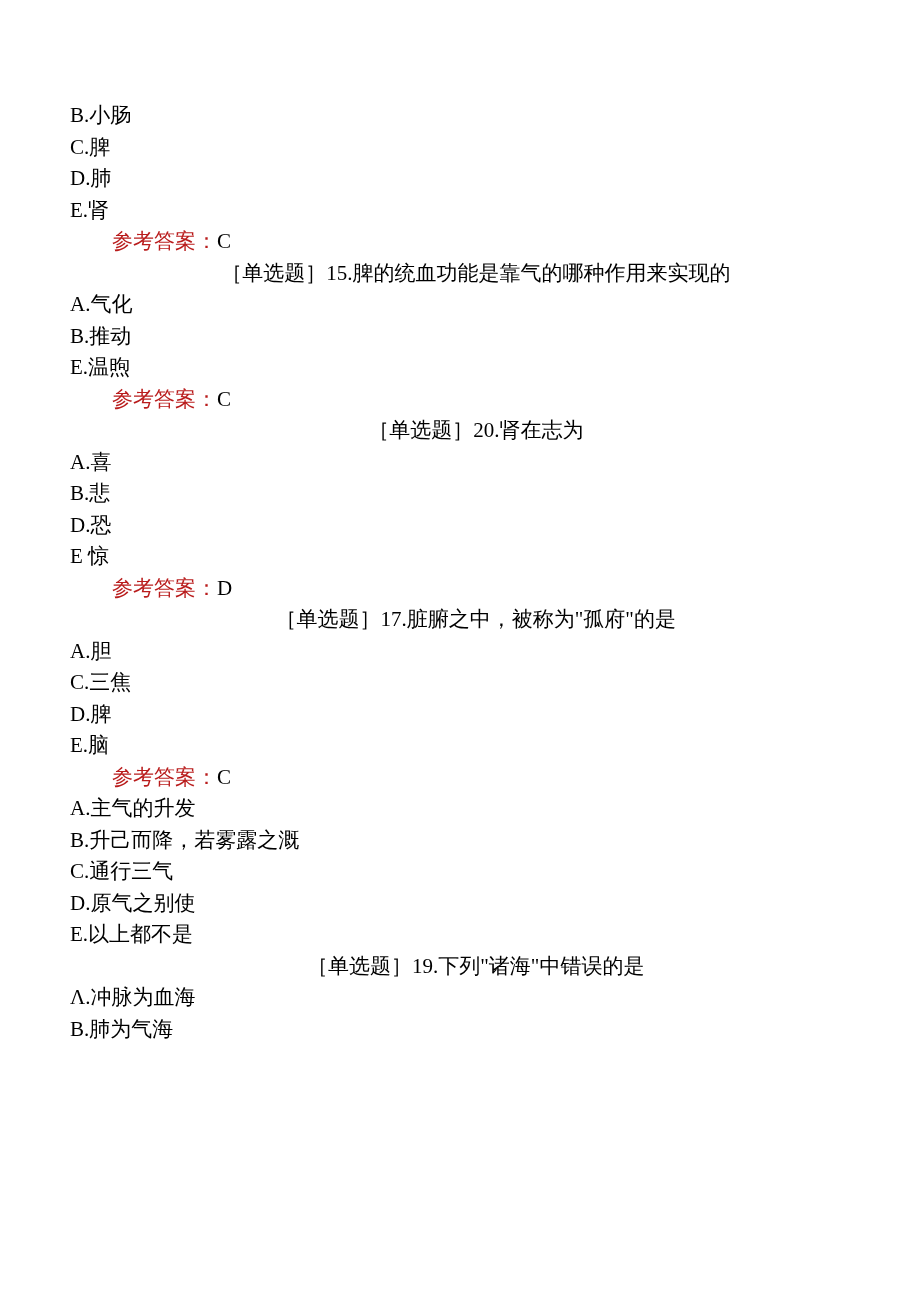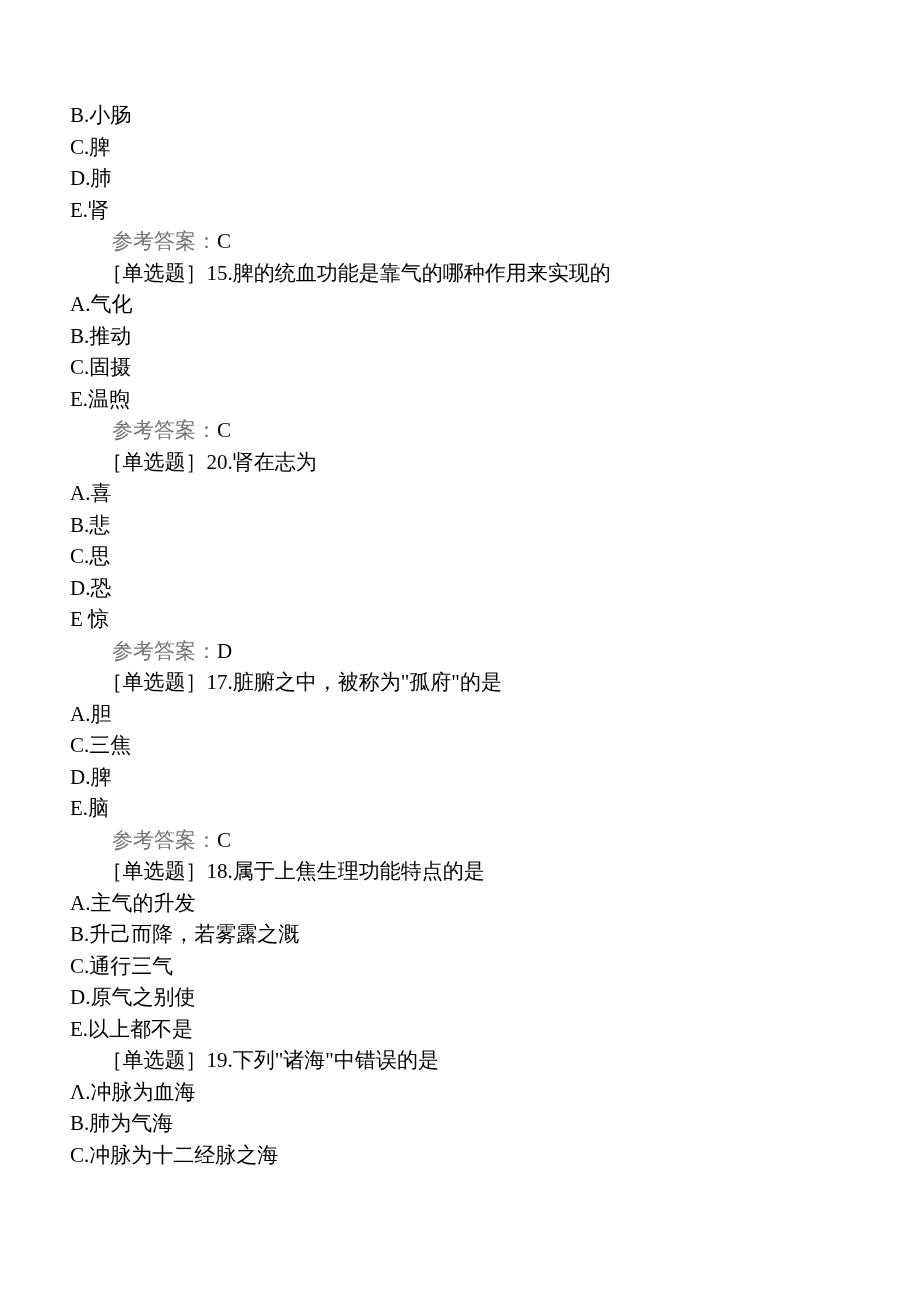--- a/index.html
+++ b/index.html
@@ -13,63 +13,60 @@
       line-height: 1.5;
       padding: 100px 70px 40px 70px;
       color: #000;
       background: #fff;
       width: 920px;
     }
     .line {
       margin-bottom: 0px;
     }
     .answer-label {
-      color: #737373;
+      color: #b91c1c;
     }
     .answer-value {
       color: #000;
     }
     .indent {
       text-indent: 2em;
     }
     .indent-half {
       text-indent: 1.5em;
+      text-align: center;
     }
   </style>
 </head>
 <body>
 
 <div id="content">
     <div class="line">B.小肠</div>
     <div class="line">C.脾</div>
     <div class="line">D.肺</div>
     <div class="line">E.肾</div>
     <div class="line indent"><span class="answer-label">参考答案：</span><span class="answer-value">C</span></div>
     <div class="line indent-half">［单选题］15.脾的统血功能是靠气的哪种作用来实现的</div>
     <div class="line">A.气化</div>
     <div class="line">B.推动</div>
-    <div class="line">C.固摄</div>
     <div class="line">E.温煦</div>
     <div class="line indent"><span class="answer-label">参考答案：</span><span class="answer-value">C</span></div>
     <div class="line indent-half">［单选题］20.肾在志为</div>
     <div class="line">A.喜</div>
     <div class="line">B.悲</div>
-    <div class="line">C.思</div>
     <div class="line">D.恐</div>
     <div class="line">E 惊</div>
     <div class="line indent"><span class="answer-label">参考答案：</span><span class="answer-value">D</span></div>
     <div class="line indent-half">［单选题］17.脏腑之中，被称为"孤府"的是</div>
     <div class="line">A.胆</div>
     <div class="line">C.三焦</div>
     <div class="line">D.脾</div>
     <div class="line">E.脑</div>
     <div class="line indent"><span class="answer-label">参考答案：</span><span class="answer-value">C</span></div>
-    <div class="line indent-half">［单选题］18.属于上焦生理功能特点的是</div>
     <div class="line">A.主气的升发</div>
     <div class="line">B.升己而降，若雾露之溉</div>
     <div class="line">C.通行三气</div>
     <div class="line">D.原气之别使</div>
     <div class="line">E.以上都不是</div>
     <div class="line indent-half">［单选题］19.下列"诸海"中错误的是</div>
     <div class="line">Λ.冲脉为血海</div>
     <div class="line">B.肺为气海</div>
-    <div class="line">C.冲脉为十二经脉之海</div>
   </div>
 
 </body></html>

